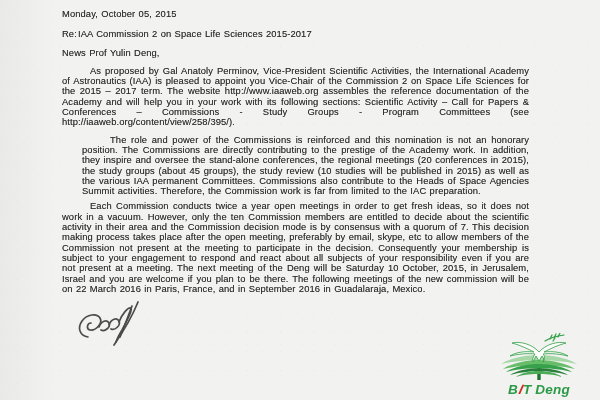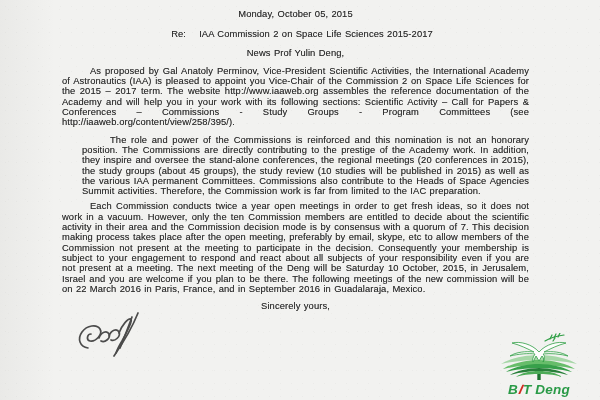--- a/index.html
+++ b/index.html
@@ -19,24 +19,24 @@
     position: absolute;
     left: 62px; top: 9px;
     width: 467px;
     font-size: 9.4px;
     line-height: 10.3px;
     letter-spacing: 0.1px;
     word-spacing: 0.6px;
     color: #2d2d2d;
     text-shadow: 0 0 0.5px rgba(45,45,45,0.55);
   }
-  .line { white-space: nowrap; text-align: center; }
+  .line { white-space: nowrap; }
   .date-line { margin-bottom: 10px; }
   .re-line { margin-bottom: 8px; }
-  .re-label { display: inline-block; width: 41px; }
+  .re-label { display: inline-block; width: 16px; }
   .salutation { margin-bottom: 8px; }
   .para {
     text-align: justify;
     text-indent: 28px;
     margin-bottom: 7px;
   }
   .para.p2 { margin-bottom: 5px; margin-left: 20px; }
   .para.p3 { }
   .closing { margin-bottom: 0; }
   .signature-wrap { margin: 1px 0 0 10px; height: 47px; }
@@ -73,21 +73,20 @@
   <div class="line re-line">
     <span class="re-label">Re:</span><span>IAA Commission 2 on Space Life Sciences 2015-2017</span>
   </div>
 
   <div class="line salutation">News Prof Yulin Deng,</div>
 
   <p class="para p1">As proposed by Gal Anatoly Perminov, Vice-President Scientific Activities, the International Academy of Astronautics (IAA) is pleased to appoint you Vice-Chair of the Commission 2 on Space Life Sciences for the 2015 – 2017 term. The website http://www.iaaweb.org assembles the reference documentation of the Academy and will help you in your work with its following sections: Scientific Activity – Call for Papers &amp; Conferences – Commissions - Study Groups - Program Committees (see http://iaaweb.org/content/view/258/395/).</p>
   <p class="para p2">The role and power of the Commissions is reinforced and this nomination is not an honorary position. The Commissions are directly contributing to the prestige of the Academy work. In addition, they inspire and oversee the stand-alone conferences, the regional meetings (20 conferences in 2015), the study groups (about 45 groups), the study review (10 studies will be published in 2015) as well as the various IAA permanent Committees. Commissions also contribute to the Heads of Space Agencies Summit activities. Therefore, the Commission work is far from limited to the IAC preparation.</p>
   <p class="para p3">Each Commission conducts twice a year open meetings in order to get fresh ideas, so it does not work in a vacuum. However, only the ten Commission members are entitled to decide about the scientific activity in their area and the Commission decision mode is by consensus with a quorum of 7. This decision making process takes place after the open meeting, preferably by email, skype, etc to allow members of the Commission not present at the meeting to participate in the decision. Consequently your membership is subject to your engagement to respond and react about all subjects of your responsibility even if you are not present at a meeting. The next meeting of the Deng will be Saturday 10 October, 2015, in Jerusalem, Israel and you are welcome if you plan to be there. The following meetings of the new commission will be on 22 March 2016 in Paris, France, and in September 2016 in Guadalaraja, Mexico.</p>
 
-  <div class="line closing">Sincerely yours,</div>
 
   <div class="signature-wrap">
     <svg width="74" height="47" viewBox="0 0 74 47">
       <g fill="none" stroke="#3a3a3a" stroke-width="1.7" stroke-linecap="round" opacity="0.9">
         <path d="M16,36 C8,35 5,27 10,20 C15,13 25,12 28,17 C31,22 24,30 18,29 C14,28 15,22 19,22"></path>
         <path d="M27,26 C29,20 35,18 37,22 C39,26 33,31 29,29"></path>
         <path d="M37,24 C39,18 45,16 47,20 C49,24 43,30 39,28"></path>
         <path d="M47,21 C50,13 56,6 59,7 C61,8 55,20 50,29 C47,34 45,38 44,41"></path>
         <path d="M66,1 C62,11 53,28 42,44"></path>
         <path d="M60,5 C57,13 52,26 48,36"></path>

